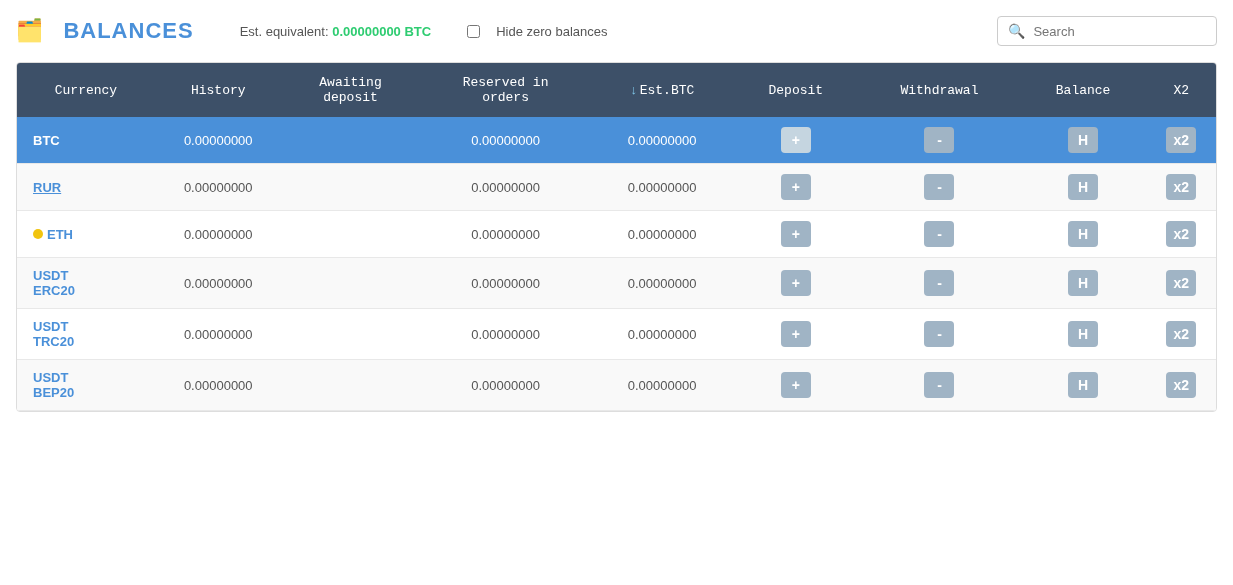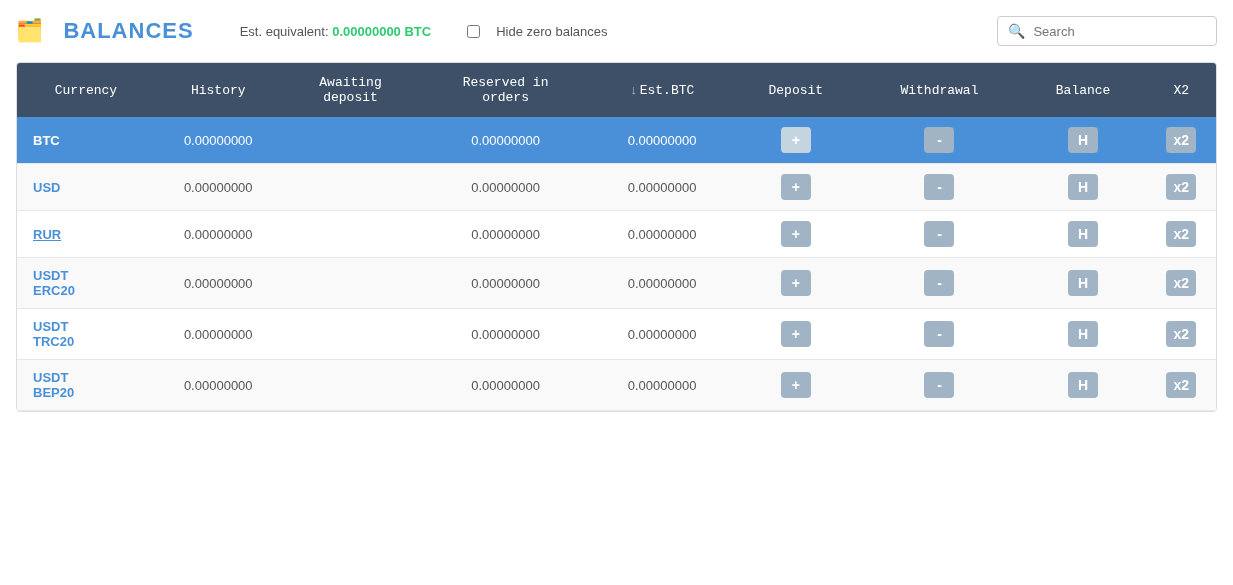--- a/index.html
+++ b/index.html
@@ -138,32 +138,32 @@
             <td>0.00000000</td>
             <td></td>
             <td>0.00000000</td>
             <td>0.00000000</td>
             <td><button class="action-btn deposit-btn">+</button></td>
             <td><button class="action-btn withdrawal-btn">-</button></td>
             <td><button class="action-btn history-btn">H</button></td>
             <td><button class="action-btn x2-btn">x2</button></td>
           </tr>
           <tr>
-            <td class="currency-cell"><span class="currency-link" style="cursor: pointer; white-space: pre-line;">USD</span></td>
-            <td>0.00000000</td>
-            <td></td>
-            <td>0.00000000</td>
-            <td>0.00000000</td>
-            <td><button class="action-btn deposit-btn">+</button></td>
-            <td><button class="action-btn withdrawal-btn">-</button></td>
-            <td><button class="action-btn history-btn">H</button></td>
-            <td><button class="action-btn x2-btn">x2</button></td>
-          </tr>
-          <tr>
             <td class="currency-cell"><span class="currency-link" style="cursor: pointer; white-space: pre-line; text-decoration: underline;">RUR</span></td>
+            <td>0.00000000</td>
+            <td></td>
+            <td>0.00000000</td>
+            <td>0.00000000</td>
+            <td><button class="action-btn deposit-btn">+</button></td>
+            <td><button class="action-btn withdrawal-btn">-</button></td>
+            <td><button class="action-btn history-btn">H</button></td>
+            <td><button class="action-btn x2-btn">x2</button></td>
+          </tr>
+          <tr>
+            <td class="currency-cell"><span class="yellow-dot"></span><span class="currency-link" style="cursor: pointer; white-space: pre-line;">ETH</span></td>
             <td>0.00000000</td>
             <td></td>
             <td>0.00000000</td>
             <td>0.00000000</td>
             <td><button class="action-btn deposit-btn">+</button></td>
             <td><button class="action-btn withdrawal-btn">-</button></td>
             <td><button class="action-btn history-btn">H</button></td>
             <td><button class="action-btn x2-btn">x2</button></td>
           </tr>
           <tr>

